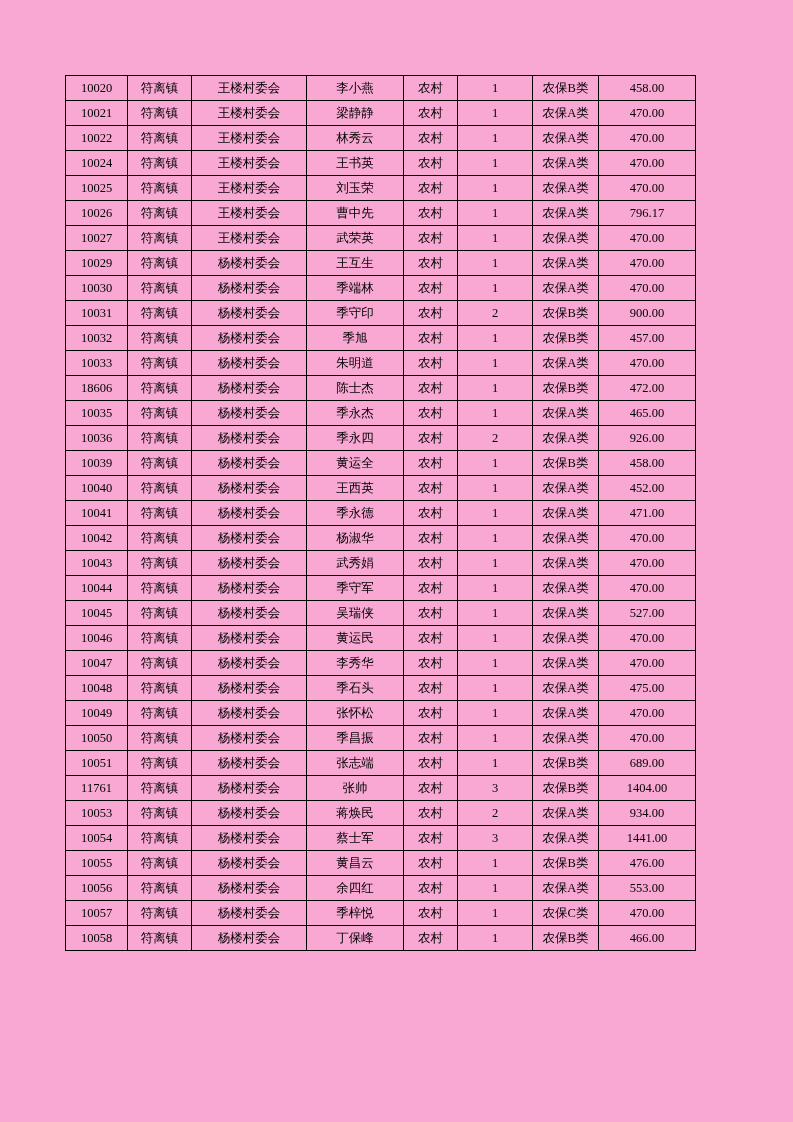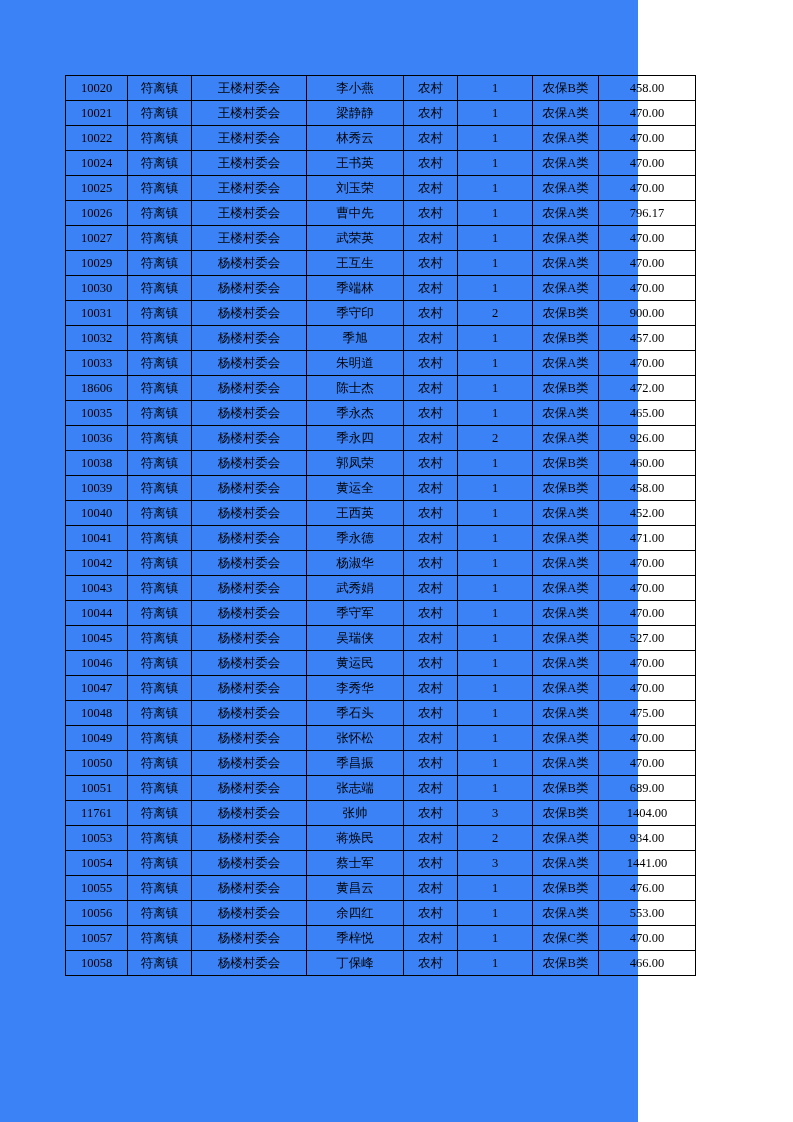--- a/index.html
+++ b/index.html
@@ -11,23 +11,23 @@
     width: 793px;
     height: 1122px;
     position: relative;
     font-family: "Liberation Serif", serif;
     color: #000000;
   }
   .sheet {
     position: absolute;
     left: 0;
     top: 0;
-    width: 638px;
+    width: 793px;
     height: 1122px;
-    background: #3b82f6;
+    background: #f9a8d4;
   }
   table.data-table {
     position: absolute;
     left: 65px;
     top: 75px;
     border-collapse: collapse;
     table-layout: fixed;
     width: 630px;
   }
   table.data-table td {
@@ -213,30 +213,20 @@
           <td>10036</td>
           <td>符离镇</td>
           <td>杨楼村委会</td>
           <td>季永四</td>
           <td>农村</td>
           <td>2</td>
           <td>农保A类</td>
           <td class="col-amount">926.00</td>
         </tr>
         <tr>
-          <td>10038</td>
-          <td>符离镇</td>
-          <td>杨楼村委会</td>
-          <td>郭凤荣</td>
-          <td>农村</td>
-          <td>1</td>
-          <td>农保B类</td>
-          <td class="col-amount">460.00</td>
-        </tr>
-        <tr>
           <td>10039</td>
           <td>符离镇</td>
           <td>杨楼村委会</td>
           <td>黄运全</td>
           <td>农村</td>
           <td>1</td>
           <td>农保B类</td>
           <td class="col-amount">458.00</td>
         </tr>
         <tr>

